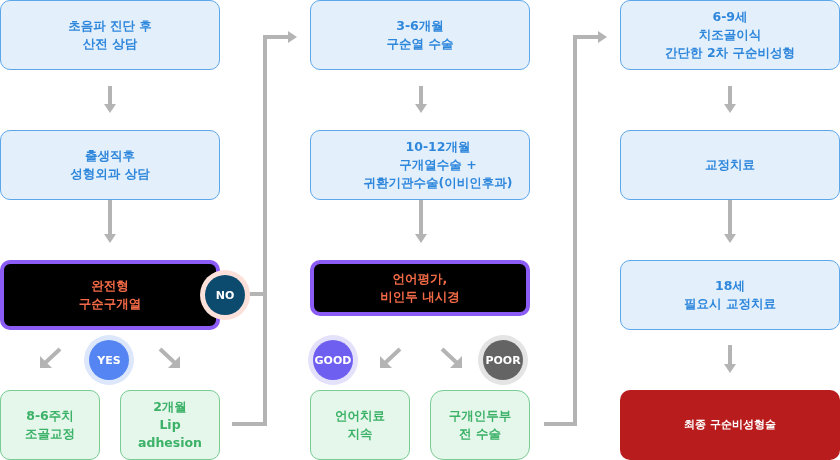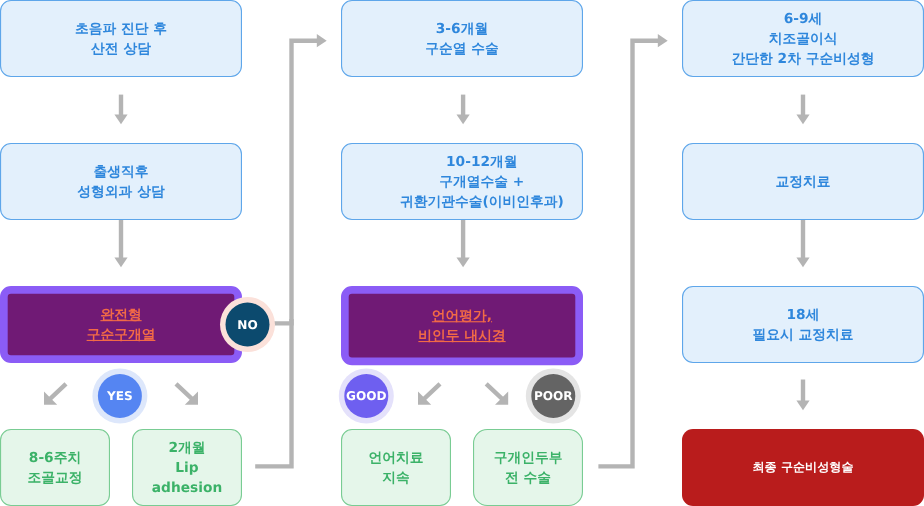--- a/index.html
+++ b/index.html
@@ -2,21 +2,21 @@
 <html><head>
 <meta charset="utf-8">
 <style>
   html, body { margin:0; padding:0; background:#ffffff; }
   body { width:840px; height:460px; position:relative; overflow:hidden;
          font-family:"DejaVu Sans","Liberation Sans",sans-serif; }
   .box { position:absolute; box-sizing:border-box; border-radius:10px;
          display:flex; align-items:center; justify-content:center; text-align:center;
          font-size:12.5px; font-weight:bold; line-height:18px; white-space:pre-line; }
   .blue { background:#e3f0fc; border:1px solid #5ea6ea; color:#2f87dc; }
-  .red  { background:#701a75; border:7px solid #8b5cf6; color:#f26a46;text-decoration:underline; }
+  .red  { background:#000000; border:4px solid #8b5cf6; color:#f26a46; }
   .green{ background:#e5f6ea; border:1px solid #79cc93; color:#3bb268; }
   .final{ background:#b91c1c; border:none; color:#ffffff; font-size:11px; }
   .badge { position:absolute; border-radius:50%; display:flex; align-items:center; justify-content:center;
            color:#fff; font-weight:bold; font-size:11px; box-sizing:border-box; }
   .no   { background:#0c4a6e; box-shadow:0 0 0 5px #fbe1da; }
   .yes  { background:#5585f2; box-shadow:0 0 0 5px #dde7fb; }
   .good { background:#6e5ff0; box-shadow:0 0 0 5px #e4e1fb; }
   .poor { background:#646464; box-shadow:0 0 0 5px #e4e4e4; }
   svg.lines { position:absolute; left:0; top:0; }
 </style>
@@ -79,21 +79,21 @@
 조골교정</div>
 <div class="box green" style="left:120px;top:390px;width:100px;height:70px;">2개월
 Lip
 adhesion</div>
 
 <div class="box blue" style="left:310px;top:0;width:220px;height:70px;">3-6개월
 구순열 수술</div>
 <div class="box blue" style="left:310px;top:130px;width:220px;height:70px;padding-left:36px;">10-12개월
 구개열수술 +
 귀환기관수술(이비인후과)</div>
-<div class="box red" style="left:310px;top:260px;width:220px;height:72px;">언어평가,
+<div class="box red" style="left:310px;top:260px;width:220px;height:56px;">언어평가,
 비인두 내시경</div>
 <div class="badge good" style="left:313px;top:340px;width:40px;height:40px;">GOOD</div>
 <div class="badge poor" style="left:483px;top:340px;width:40px;height:40px;">POOR</div>
 <div class="box green" style="left:310px;top:390px;width:100px;height:70px;">언어치료
 지속</div>
 <div class="box green" style="left:430px;top:390px;width:100px;height:70px;border-radius:13px;">구개인두부
 전 수술</div>
 
 <div class="box blue" style="left:620px;top:0;width:220px;height:70px;">6-9세
 치조골이식

